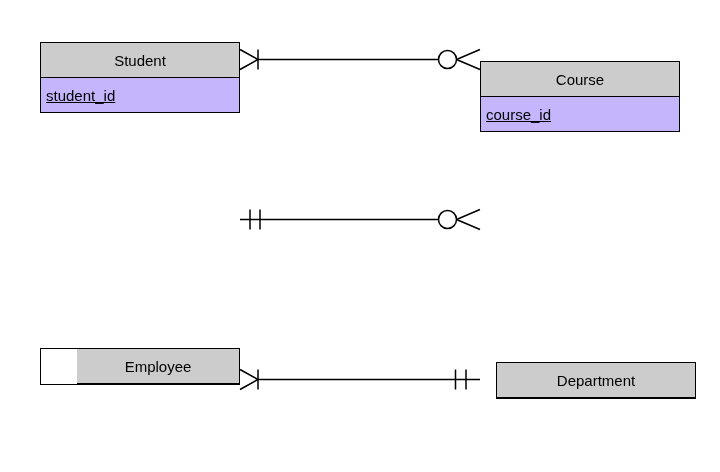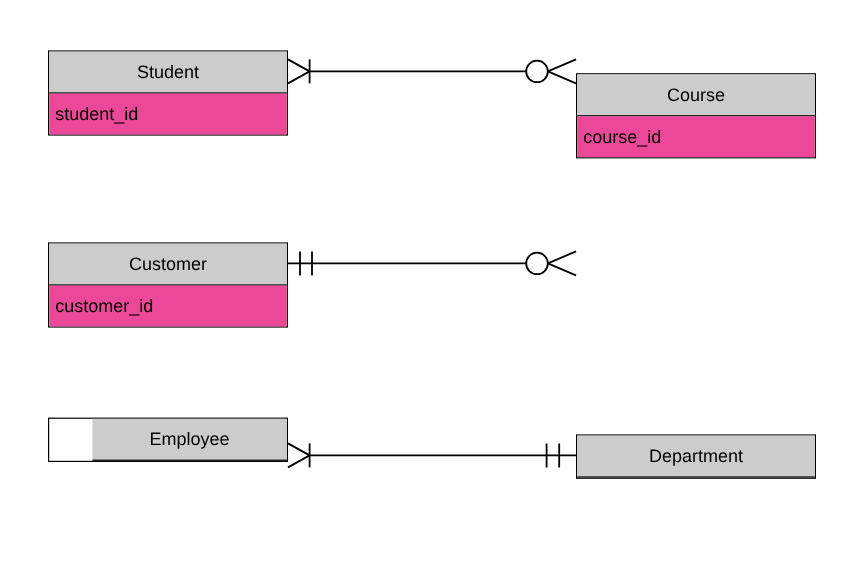--- a/index.html
+++ b/index.html
@@ -32,32 +32,33 @@
     height: 34px;
     background: #cccccc;
     border-bottom: 1.5px solid #000000;
     display: flex;
     align-items: center;
     justify-content: center;
     white-space: nowrap;
   }
   .entity-attr {
     height: 34px;
-    background: #ec4899;
+    background: #c4b5fd;
     display: flex;
     align-items: center;
     padding-left: 5px;
     white-space: nowrap;
+    text-decoration: underline;
   }
   #entity-student    { left: 40px;  top: 42px;  }
   #entity-course     { left: 480px; top: 42px; margin-top: 19px;  }
   #entity-customer   { left: 40px;  top: 202px; }
   #entity-order      { left: 480px; top: 202px; }
   #entity-employee   { left: 40px;  top: 348px; padding-left: 36px; }
-  #entity-department { left: 480px; top: 362px; }
+  #entity-department { left: 496px; top: 362px; }
   .conn { stroke: #000000; stroke-width: 1.5; fill: none; }
   .conn-circle { stroke: #000000; stroke-width: 1.5; fill: #ffffff; }
 </style>
 </head>
 <body>
 
 <div id="canvas">
 
   <svg id="connector-layer" width="720" height="472" viewBox="0 0 720 472" xmlns="http://www.w3.org/2000/svg">
 
@@ -99,24 +100,20 @@
   <div class="entity" id="entity-student">
     <div class="entity-header">Student</div>
     <div class="entity-attr">student_id</div>
   </div>
 
   <div class="entity" id="entity-course">
     <div class="entity-header">Course</div>
     <div class="entity-attr">course_id</div>
   </div>
 
-  <div class="entity" id="entity-customer">
-    <div class="entity-header">Customer</div>
-    <div class="entity-attr">customer_id</div>
-  </div>
 
 
   <div class="entity" id="entity-employee">
     <div class="entity-header">Employee</div>
   </div>
 
   <div class="entity" id="entity-department">
     <div class="entity-header">Department</div>
   </div>
 

